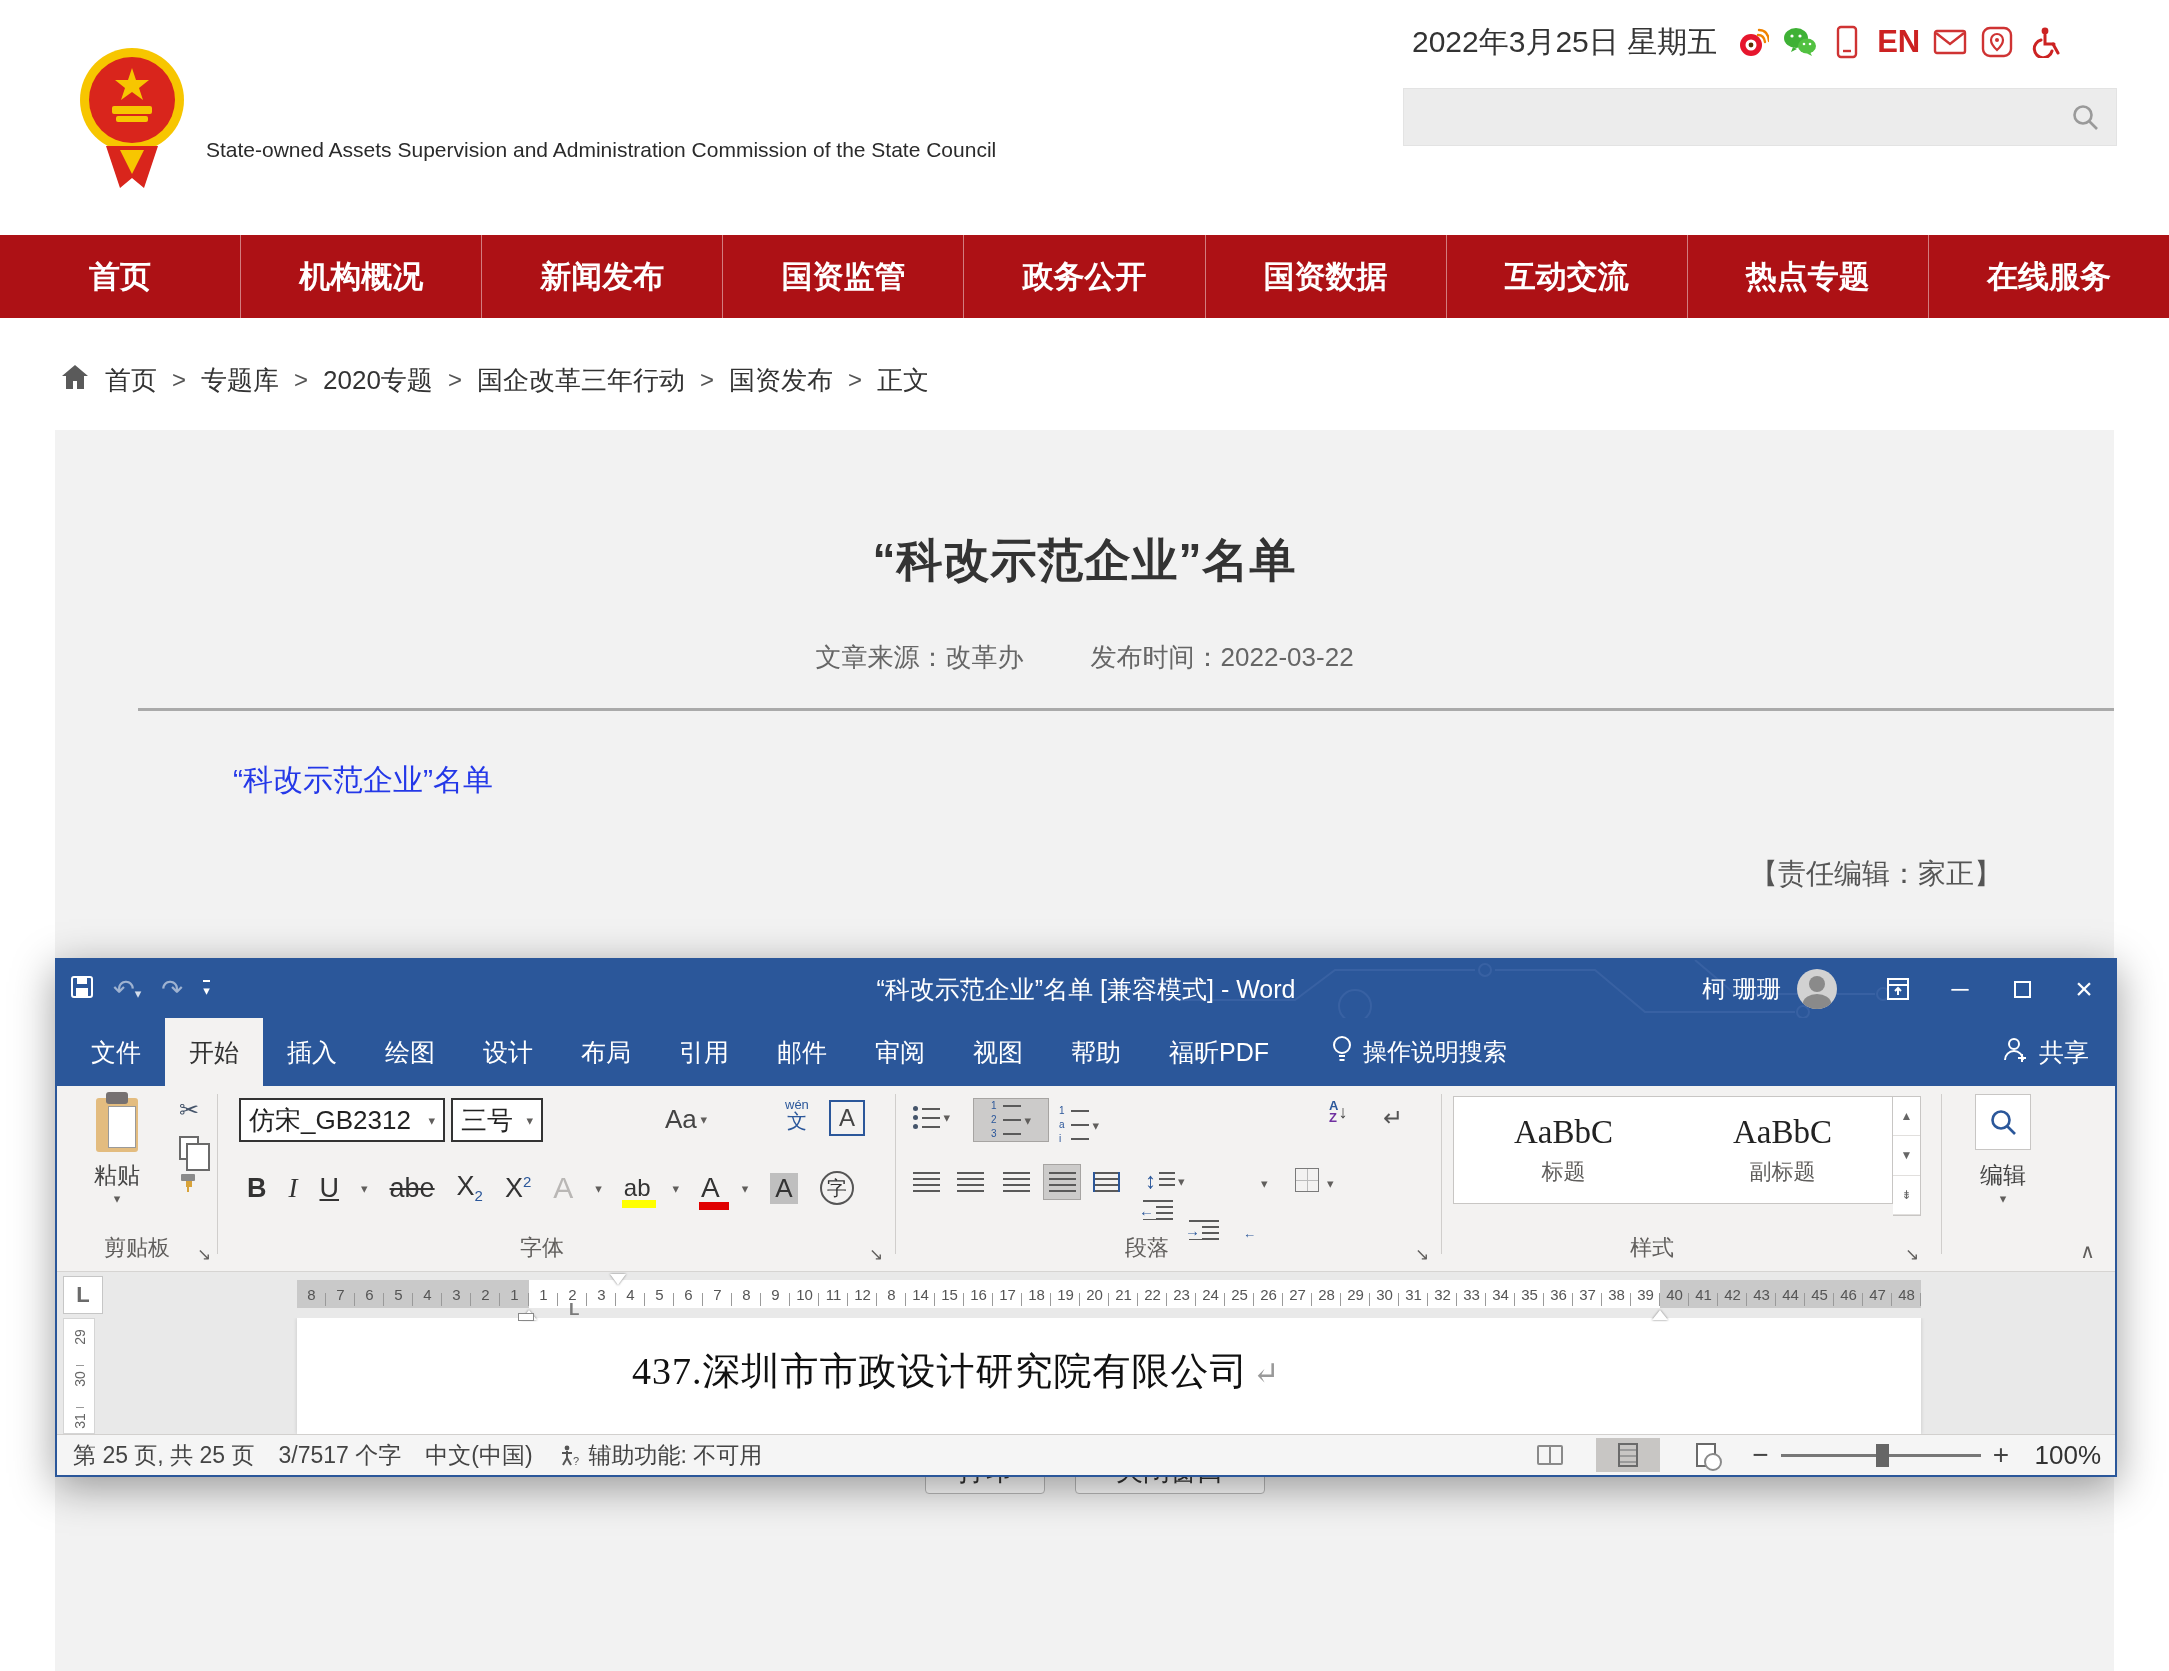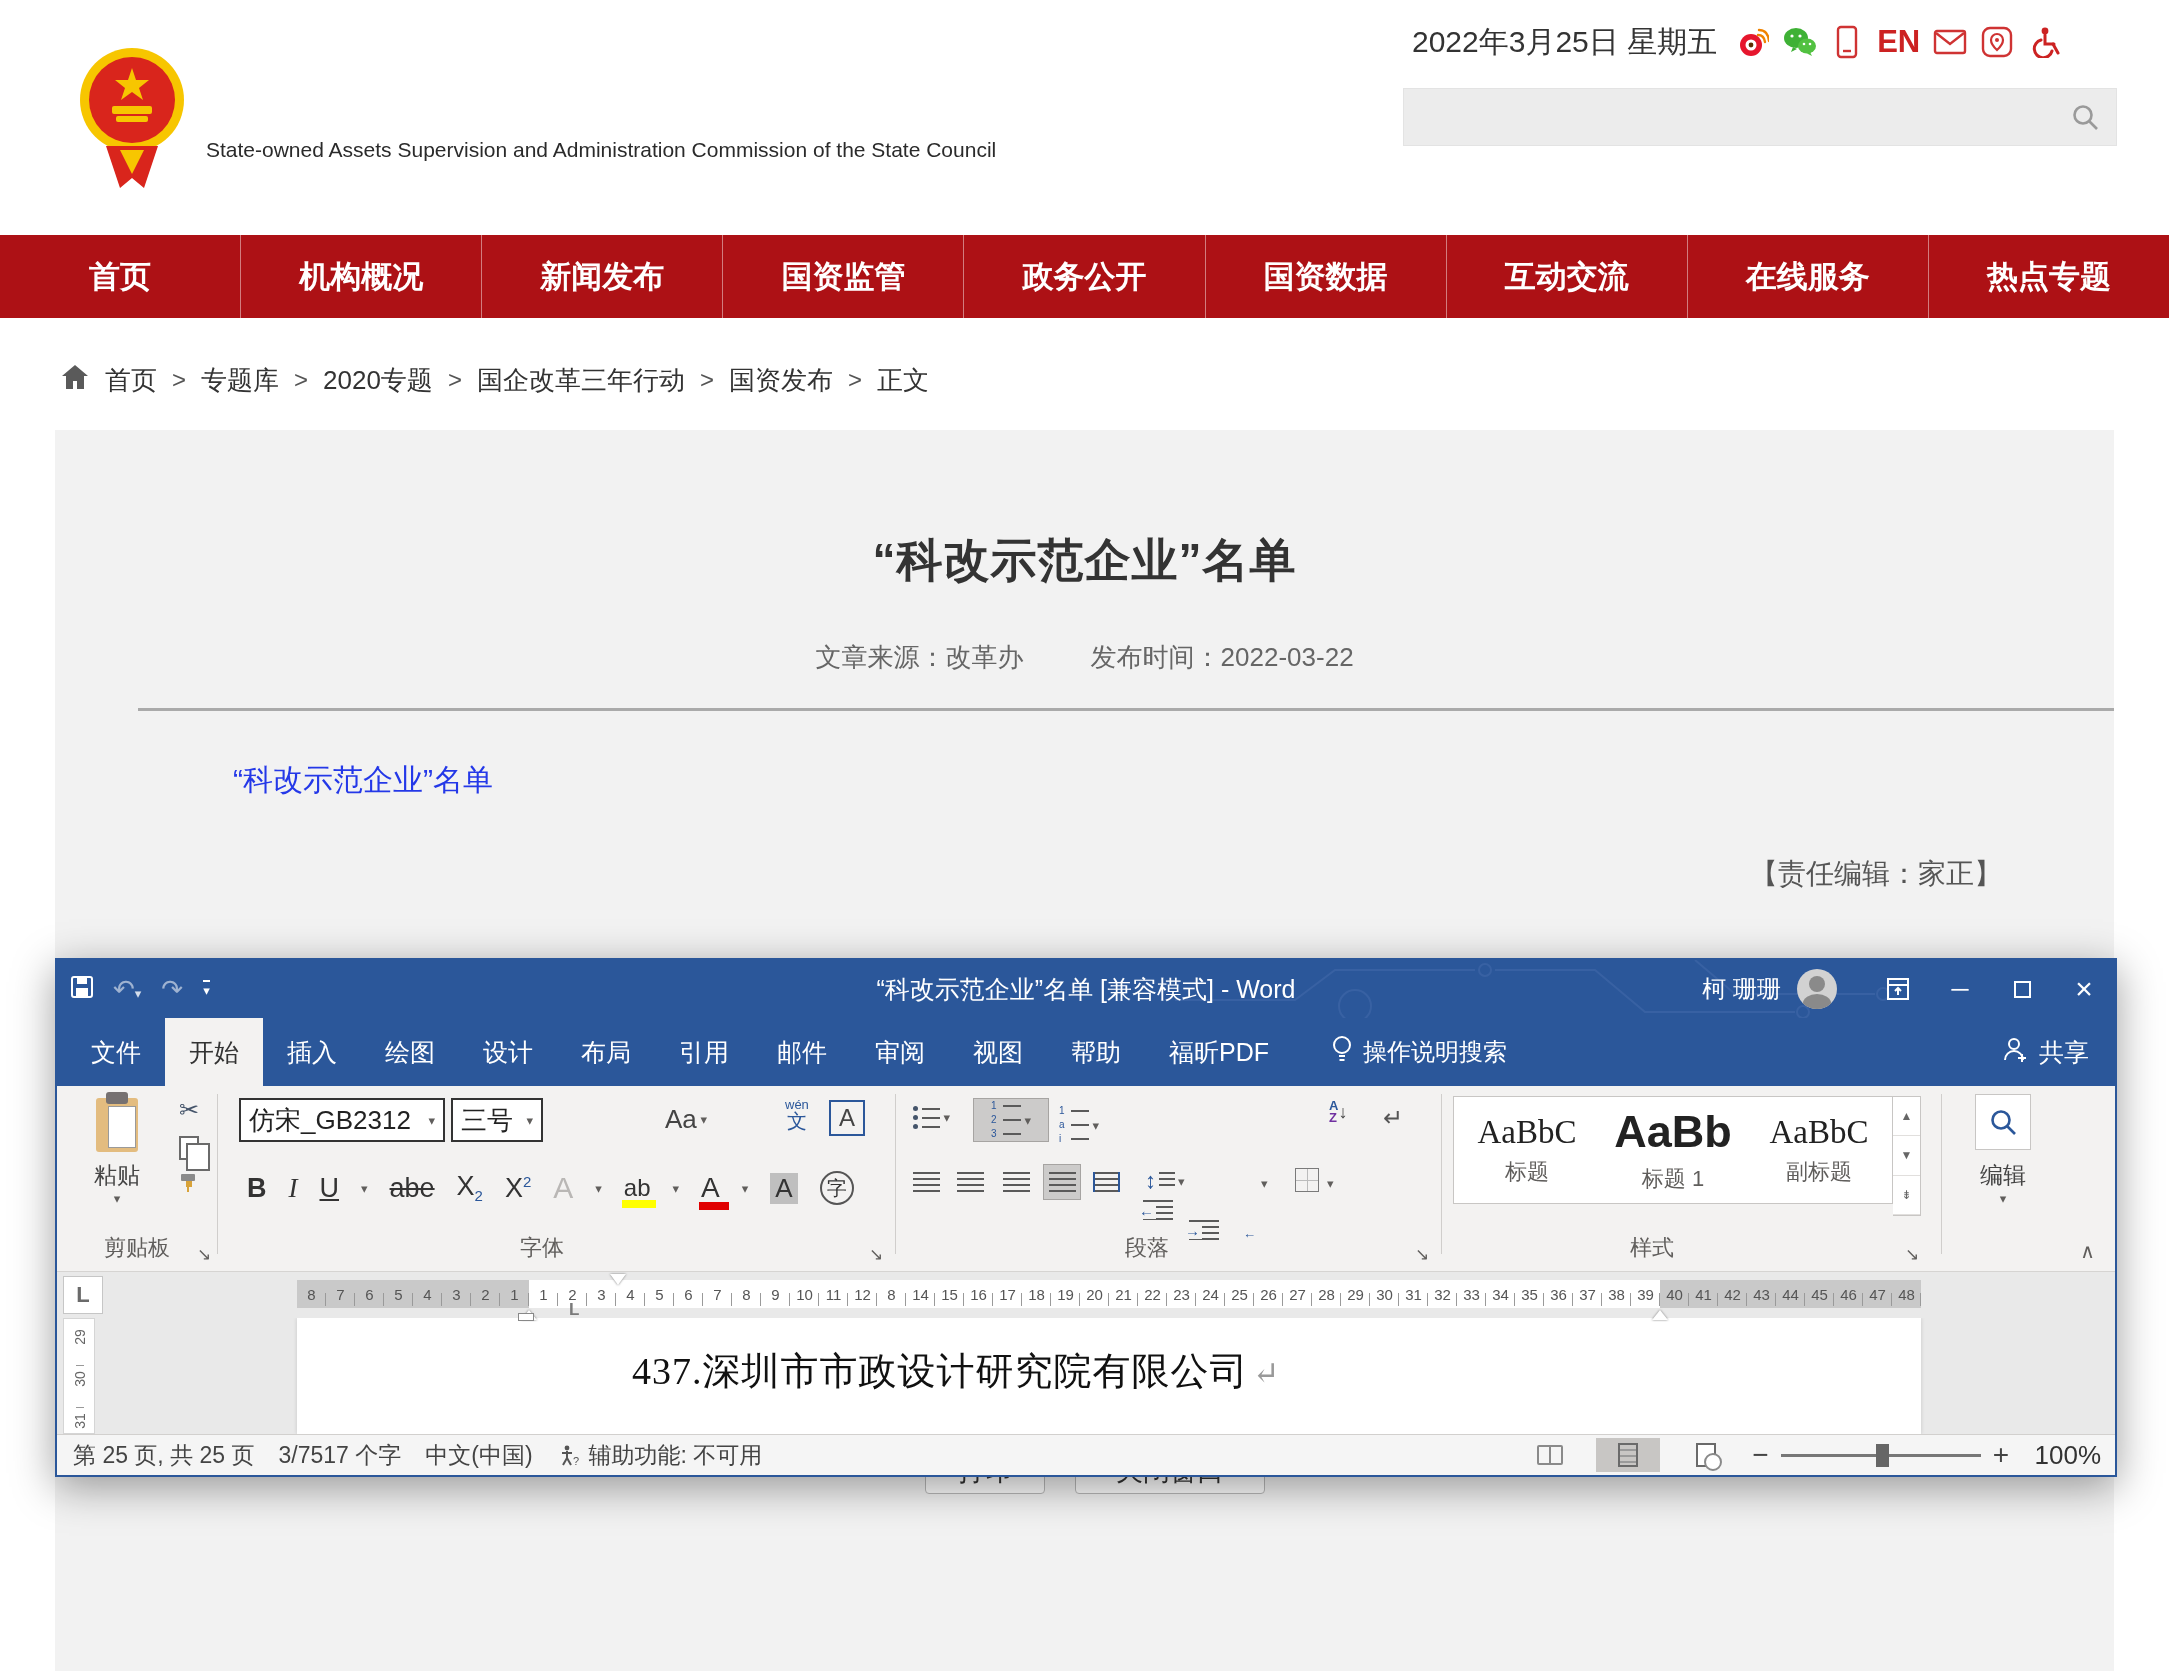--- a/index.html
+++ b/index.html
@@ -274,22 +274,22 @@
   </div>
 
   <div class="nav">
     <div class="nav-item">首页</div>
     <div class="nav-item">机构概况</div>
     <div class="nav-item">新闻发布</div>
     <div class="nav-item">国资监管</div>
     <div class="nav-item">政务公开</div>
     <div class="nav-item">国资数据</div>
     <div class="nav-item">互动交流</div>
+    <div class="nav-item">热点专题</div>
     <div class="nav-item">在线服务</div>
-    <div class="nav-item">热点专题</div>
   </div>
 
   <div class="crumbs">
     <span>
       <svg width="30" height="28" viewBox="0 0 30 28">
           <path d="M15 2 L28 13 h-4 v13 h-7 v-8 h-4 v8 H6 V13 H2 Z" fill="#5a5a5a"></path>
         </svg>
     </span>
     <span class="crumb">首页</span>
     <span class="crumb-sep">&gt;</span>
@@ -558,24 +558,20 @@
       <div class="rbtn chv" style="left:1270px; top:90px;">▾</div>
 
       <div class="glabel" style="left:1020px; width:140px;">段落</div>
       <div class="glaunch" style="left:1358px;">↘</div>
       <div class="gsep" style="left:1384px;"></div>
 
       <div class="gallery">
         <div class="style-item">
           <span class="st-prev">AaBbC</span>
           <span class="st-name">标题</span>
-        </div>
-        <div class="style-item">
-          <span class="st-prev bold">AaBb</span>
-          <span class="st-name">标题 1</span>
         </div>
         <div class="style-item">
           <span class="st-prev">AaBbC</span>
           <span class="st-name">副标题</span>
         </div>
       </div>
       <div class="gal-scroll">
         <span>▲</span>
         <span>▼</span>
         <span>⇟</span>

